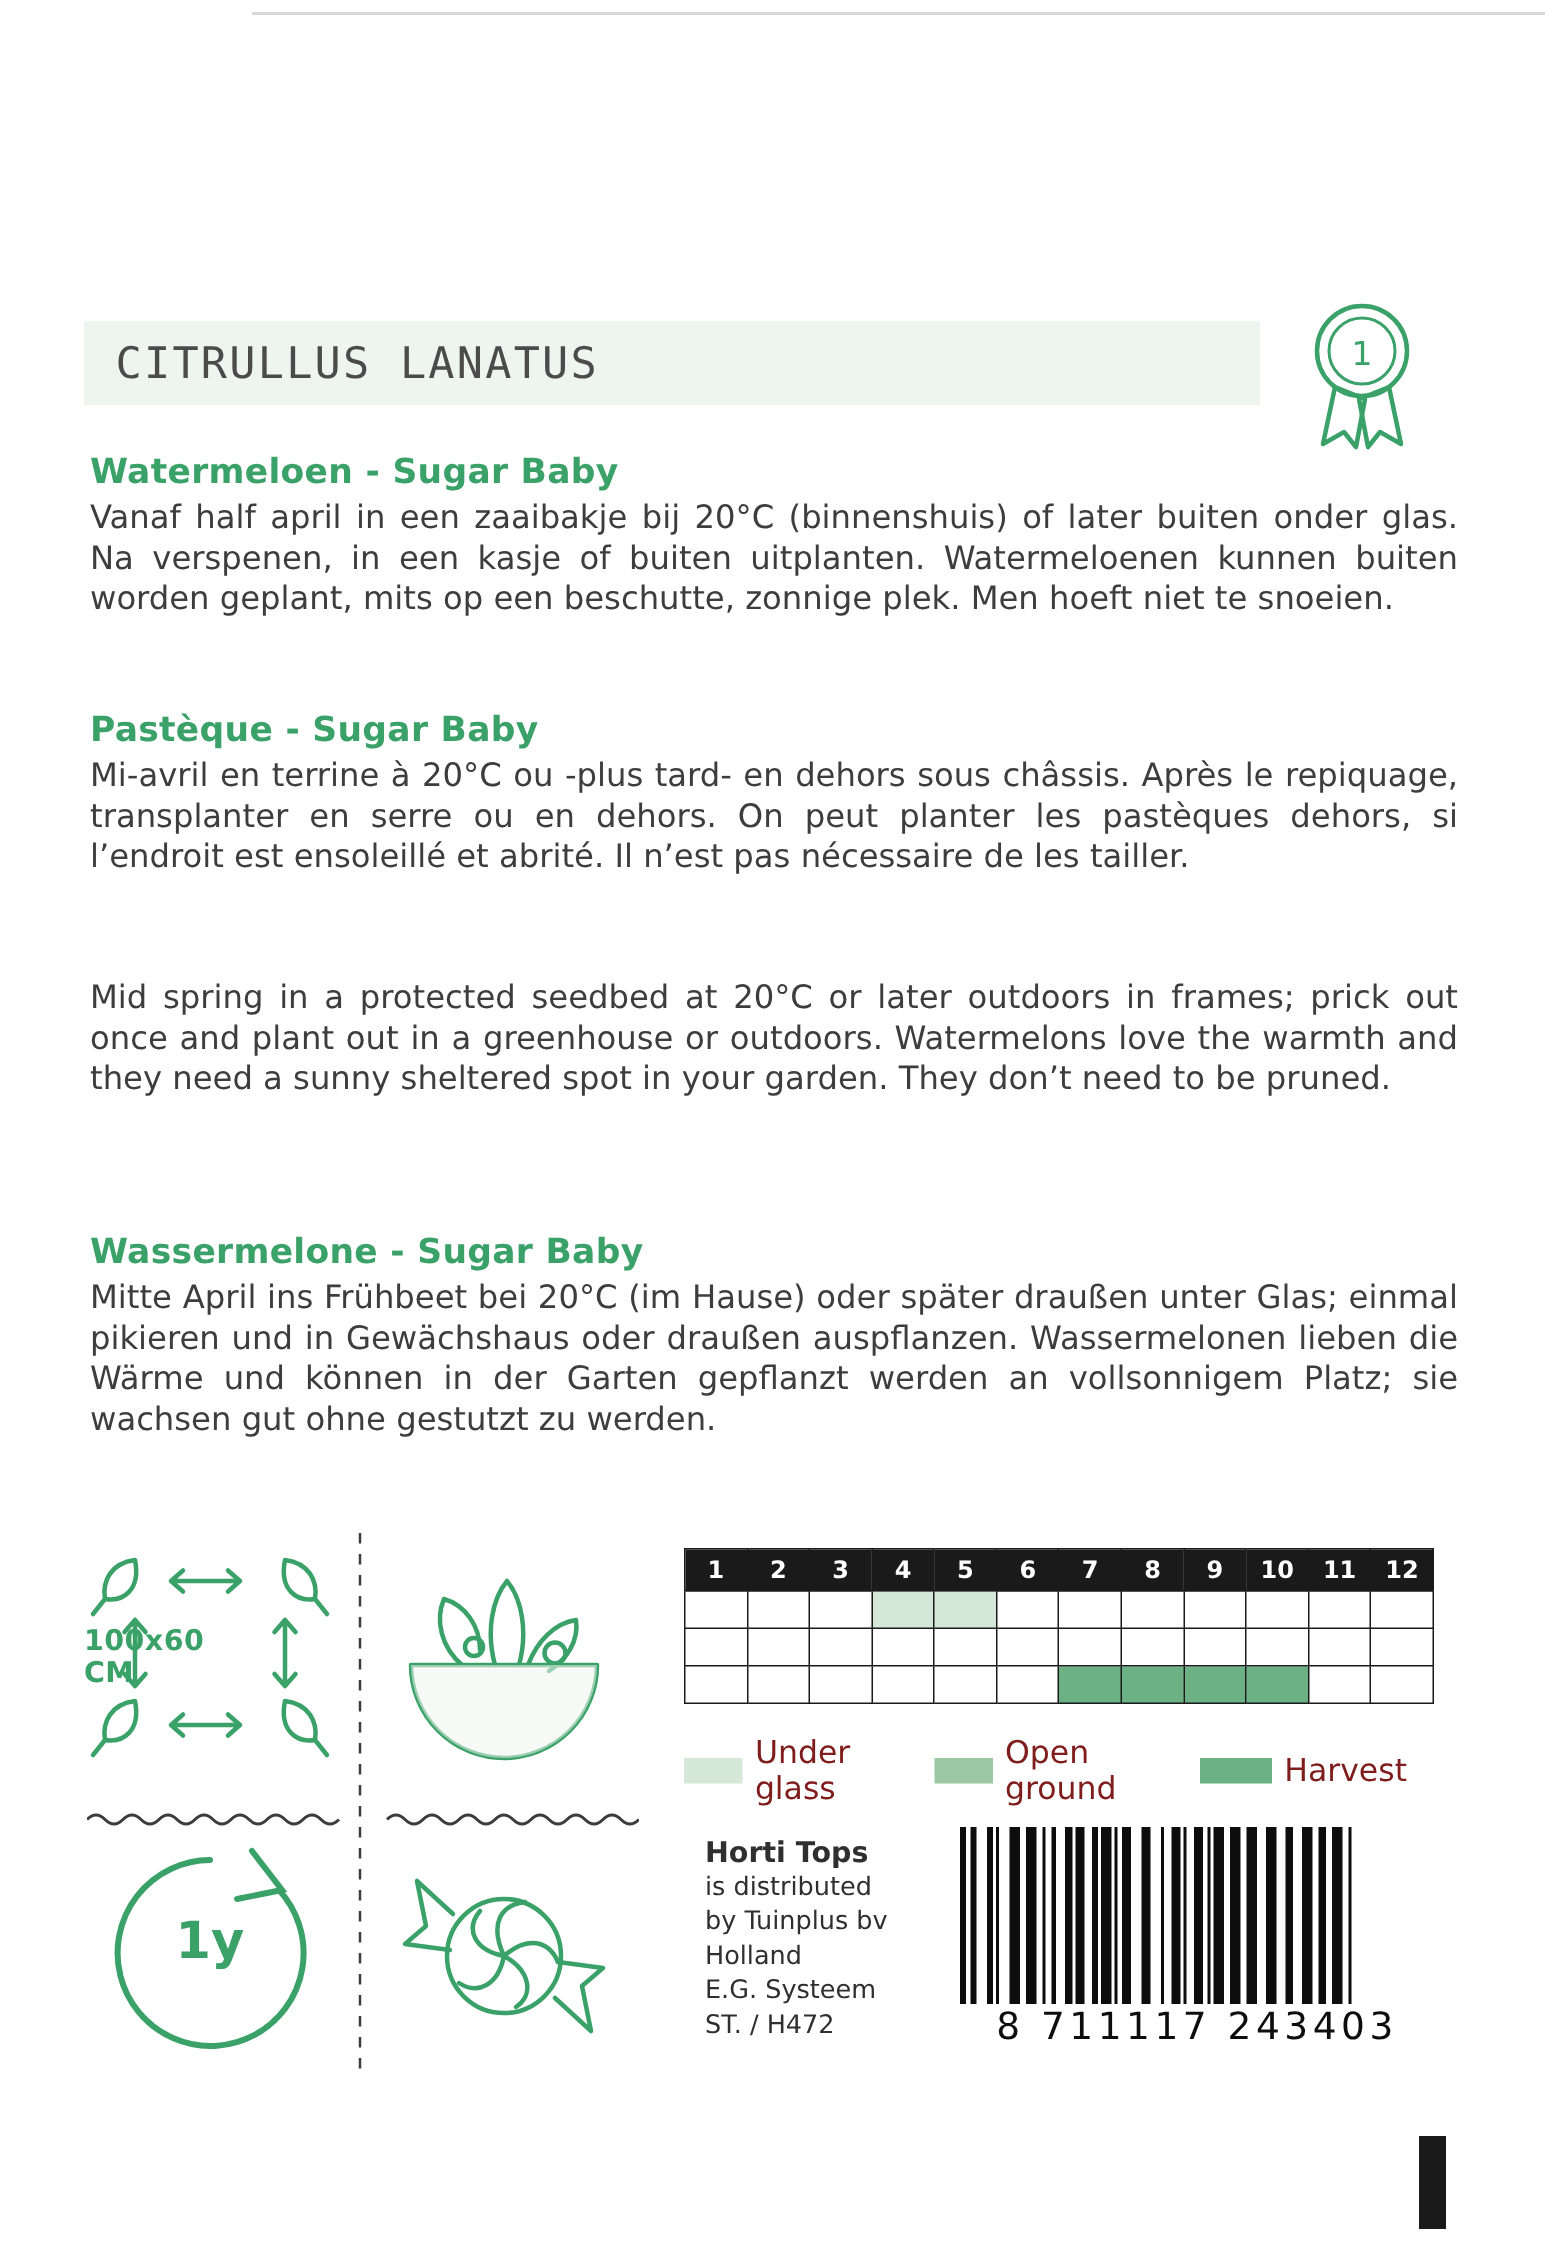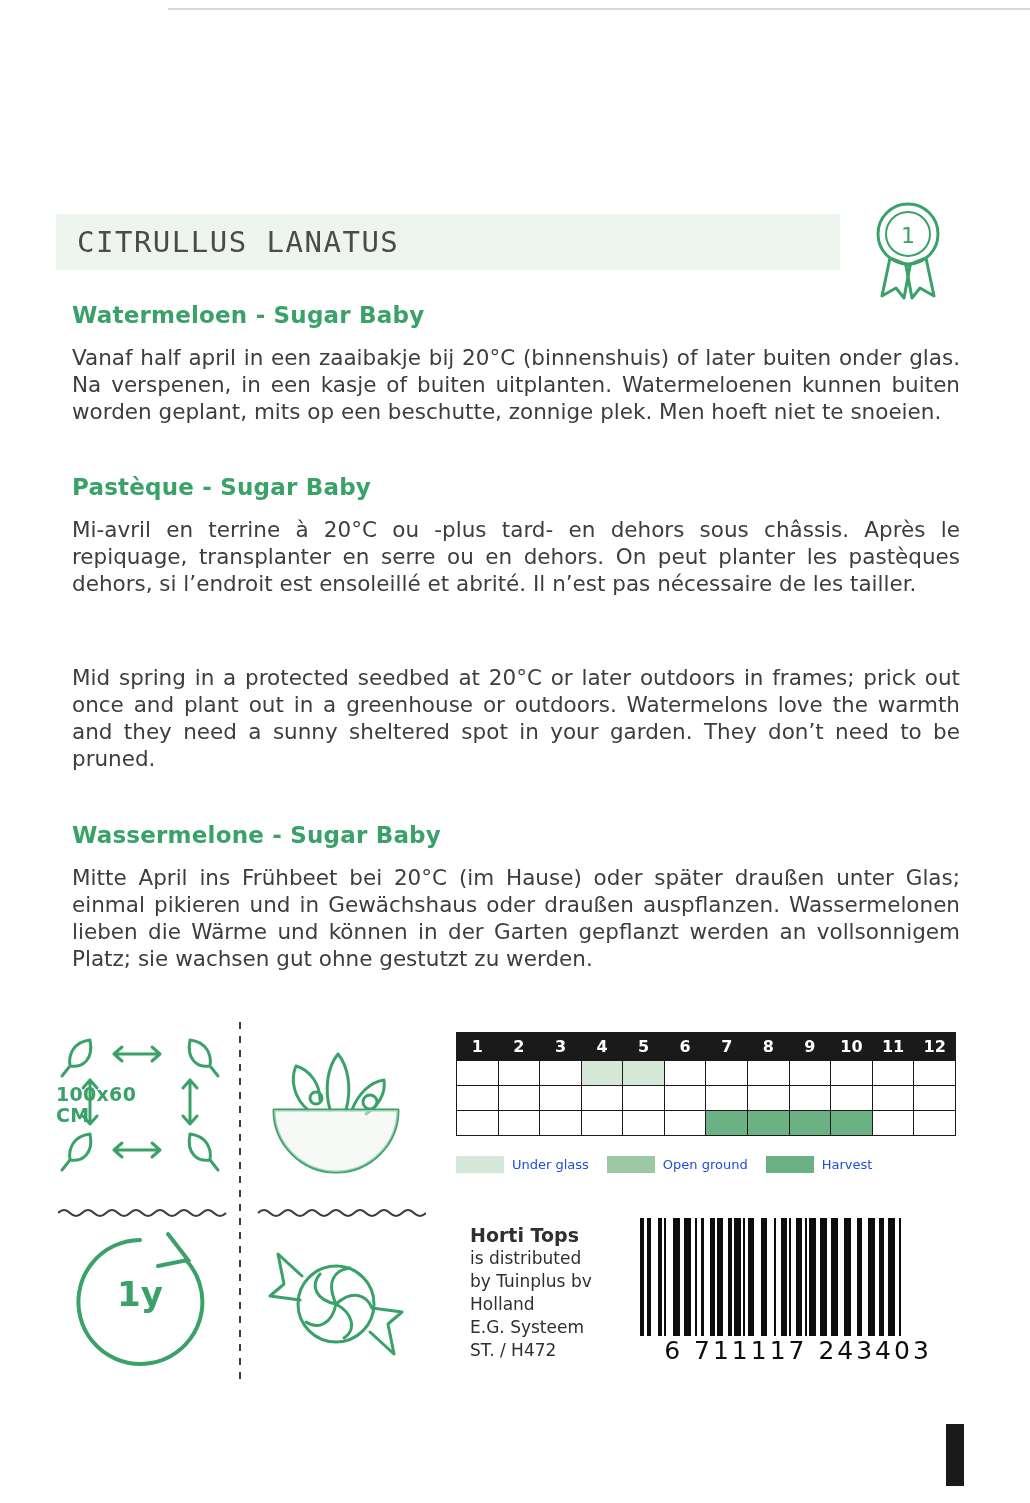--- a/index.html
+++ b/index.html
@@ -64,28 +64,28 @@
     height: 106px;
   }
 
   
   .block {
     position: absolute;
     left: 56px;
     width: 920px;
   }
   .block h2 {
-    margin: 0 0 2px 16px;
+    margin: 0 0 2px 4px;
     font-size: 23px;
     font-weight: bold;
     color: #3aa168;
     letter-spacing: .2px;
   }
   .block p {
-    margin: 16px;
+    margin: 4px;
     font-size: 21.5px;
     line-height: 27px;
     color: #3d3d3d;
     text-align: justify;
     text-justify: inter-word;
   }
   #block-nl { top: 302px; }
   #block-fr { top: 474px; }
   #block-en { top: 648px; }
   #block-de { top: 822px; }
@@ -179,22 +179,22 @@
   .c-open  { background: #9cc9a4; }
   .c-harv  { background: #6bb183; }
 
   .legend {
     position: absolute;
     left: 456px;
     top: 1156px;
     width: 500px;
     display: flex;
     align-items: center;
-    font-size: 13px;
-    color: #1d4ed8;
+    font-size: 21px;
+    color: #7f1d1d;
   }
   .legend .item {
     display: flex;
     align-items: center;
     margin-right: 18px;
   }
   .legend .swatch {
     width: 48px;
     height: 17px;
     margin-right: 8px;
@@ -497,17 +497,17 @@
         <span style="width: 6.6px; background: transparent;"></span>
         <span style="width: 6.6px; background: rgb(13, 13, 13);"></span>
         <span style="width: 4.4px; background: transparent;"></span>
         <span style="width: 4.4px; background: rgb(13, 13, 13);"></span>
         <span style="width: 4.4px; background: transparent;"></span>
         <span style="width: 6.6px; background: rgb(13, 13, 13);"></span>
         <span style="width: 4.4px; background: transparent;"></span>
         <span style="width: 2.2px; background: rgb(13, 13, 13);"></span>
         <span style="width: 4.4px; background: transparent;"></span>
       </div>
-    <div class="bc-digits">6 711117 243403</div>
+    <div class="bc-digits">8 711117 243403</div>
   </div>
 
   <div class="bottom-mark"></div>
 </div>
 
 </body></html>

